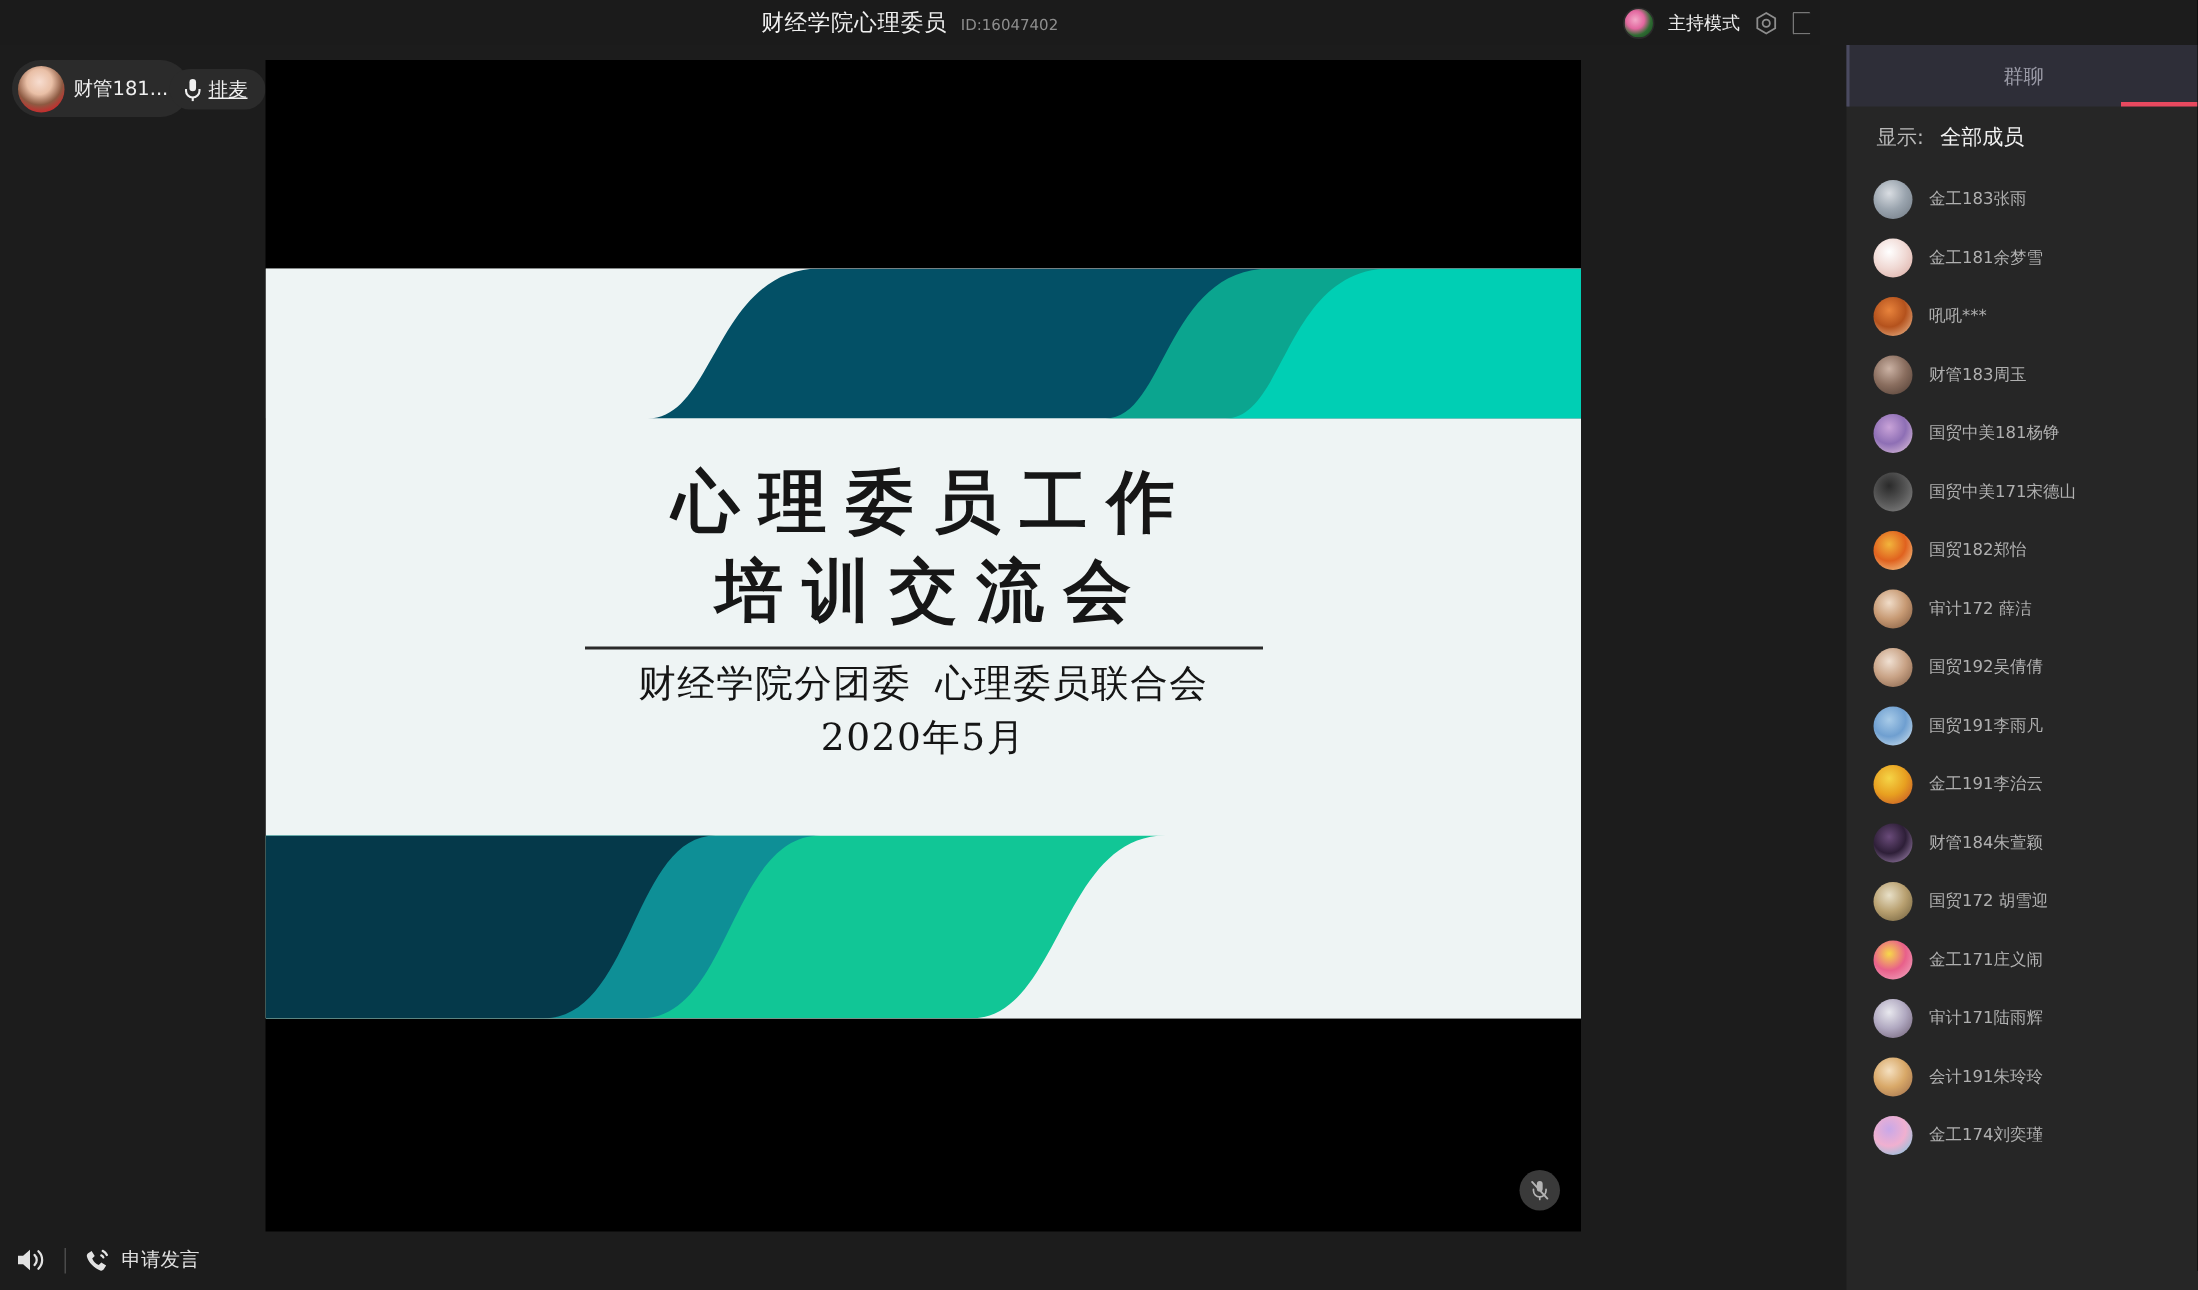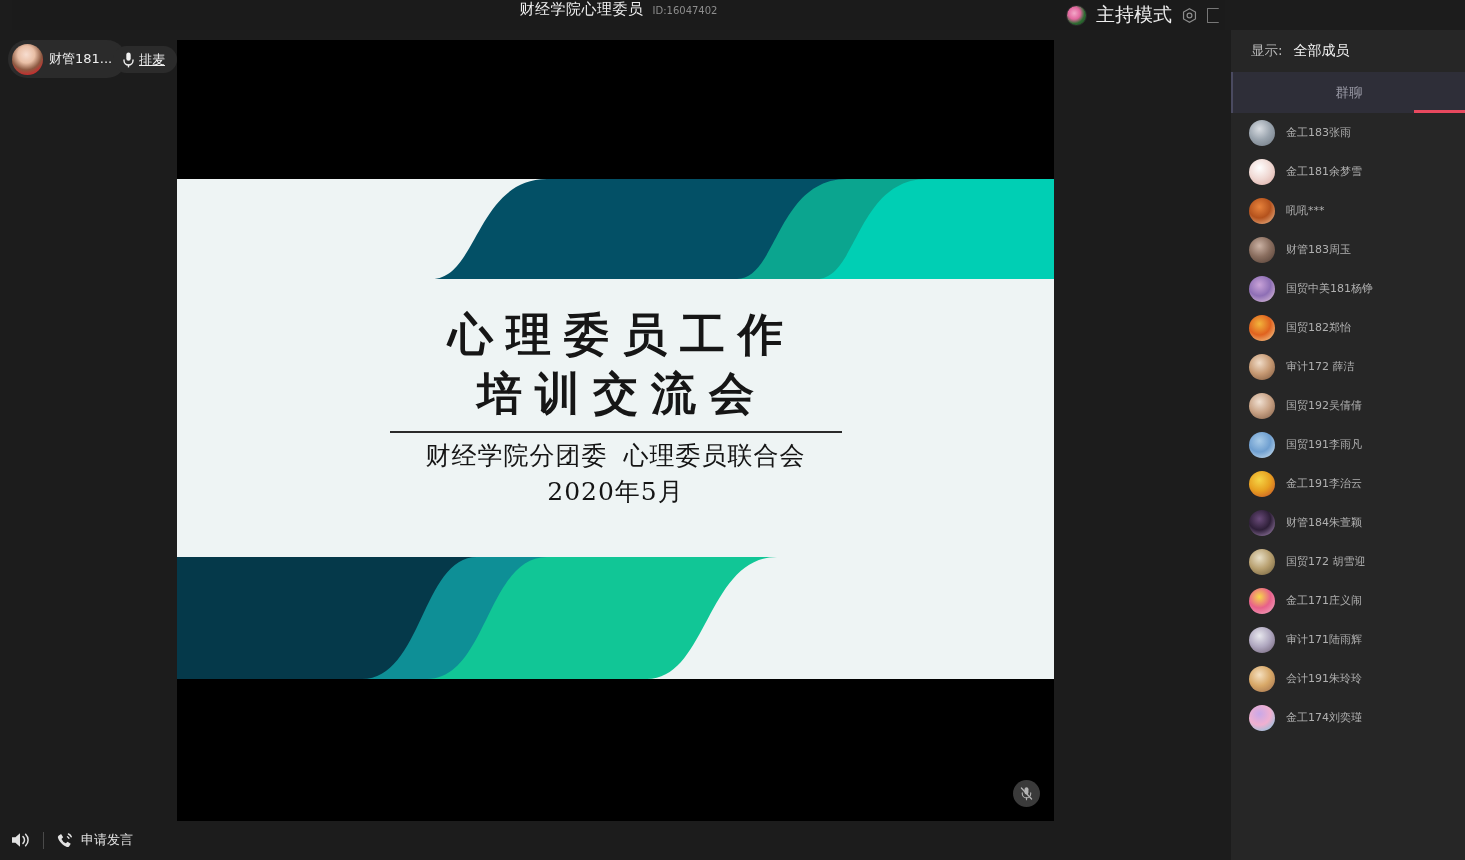--- a/index.html
+++ b/index.html
@@ -6,38 +6,38 @@
   html,body { width:1465px; height:860px; overflow:hidden; }
   body {
     background:#1c1c1c;
     font-family:"DejaVu Sans","Liberation Sans",sans-serif;
     color:#e8e8e8;
     position:relative;
   }
 
   
   #titlebar{
-    position:absolute; left:12px; top:0; width:1213px; height:30px;
+    position:absolute; left:0; top:0; width:1213px; height:30px;
     background:#1b1b1b;
-    display:flex; align-items:flex-start; justify-content:center;
+    display:flex; align-items:center; justify-content:center;
   }
   #title-center{ display:flex; align-items:baseline; gap:9px; }
   #meeting-title{ font-size:15px; color:#f0f0f0; letter-spacing:.5px; }
   #meeting-id{ font-size:10px; color:#8d8d8d; }
 
   #titlebar-right{
     position:absolute; right:6px; top:0; height:30px;
     display:flex; align-items:center; gap:9px;
   }
   #host-avatar{
     width:21px;height:21px;border-radius:50%;
     background:radial-gradient(circle at 38% 38%, #f3a8c8 0%, #e2679f 36%, #2e6b32 62%, #14401c 100%);
     border:1px solid #2b2b2b; flex:none;
   }
-  #host-mode-label{ font-size:19px; color:#ededed; }
+  #host-mode-label{ font-size:12px; color:#ededed; }
   .hexicon{ width:17px;height:17px; display:block; }
   #window-corner{
     width:12px;height:15px;border:1.6px solid #777;border-right:none;
     border-radius:1px;
   }
 
   
   #self-chip{
     position:absolute; left:8px; top:40px; height:38px;
     background:#2b2b2b; border-radius:19px;
@@ -243,32 +243,32 @@
       <rect x="7.4" y="1.8" width="5.2" height="9.4" rx="2.6" fill="#b4b4b4" stroke="none"></rect>
       <path d="M4.4 9.2v1.1a5.6 5.6 0 0 0 11.2 0V9.2"></path>
       <line x1="10" y1="15.9" x2="10" y2="18.2"></line>
       <line x1="3.2" y1="2.6" x2="16.8" y2="17.4" stroke="#b4b4b4" stroke-width="1.7"></line>
     </svg>
   </div>
 </div>
 
 <div id="right-panel">
 
-  <div id="filter-row">
-    <span id="filter-label">显示:</span>
-    <span id="filter-value">全部成员</span>
-  </div>
-
   <div id="panel-tabs">
     <div id="tab-groupchat">
       <span id="tab-groupchat-label">群聊</span>
     </div>
     <div id="tab-underline-accent"></div>
   </div>
 
+  <div id="filter-row">
+    <span id="filter-label">显示:</span>
+    <span id="filter-value">全部成员</span>
+  </div>
+
   <div id="member-list">
       <div class="member-row">
         <span class="member-avatar" style="background: radial-gradient(circle at 40% 34%, rgb(217, 221, 226) 0%, rgb(154, 164, 174) 48%, rgb(109, 118, 128) 100%);"></span>
         <span class="member-name">金工183张雨</span>
       </div>
       <div class="member-row">
         <span class="member-avatar" style="background: radial-gradient(circle at 40% 34%, rgb(255, 255, 255) 0%, rgb(240, 217, 212) 48%, rgb(217, 168, 160) 100%);"></span>
         <span class="member-name">金工181余梦雪</span>
       </div>
       <div class="member-row">
@@ -277,20 +277,24 @@
       </div>
       <div class="member-row">
         <span class="member-avatar" style="background: radial-gradient(circle at 40% 34%, rgb(203, 178, 164) 0%, rgb(138, 110, 95) 48%, rgb(77, 58, 49) 100%);"></span>
         <span class="member-name">财管183周玉</span>
       </div>
       <div class="member-row">
         <span class="member-avatar" style="background: radial-gradient(circle at 40% 34%, rgb(201, 163, 216) 0%, rgb(142, 111, 181) 48%, rgb(232, 203, 224) 100%);"></span>
         <span class="member-name">国贸中美181杨铮</span>
       </div>
       <div class="member-row">
+        <span class="member-avatar" style="background: radial-gradient(circle at 40% 34%, rgb(42, 42, 42) 0%, rgb(85, 85, 85) 48%, rgb(138, 138, 138) 100%);"></span>
+        <span class="member-name">国贸中美171宋德山</span>
+      </div>
+      <div class="member-row">
         <span class="member-avatar" style="background: radial-gradient(circle at 40% 34%, rgb(242, 180, 60) 0%, rgb(224, 98, 31) 48%, rgb(247, 219, 160) 100%);"></span>
         <span class="member-name">国贸182郑怡</span>
       </div>
       <div class="member-row">
         <span class="member-avatar" style="background: radial-gradient(circle at 40% 34%, rgb(240, 220, 200) 0%, rgb(199, 154, 116) 48%, rgb(122, 84, 58) 100%);"></span>
         <span class="member-name">审计172 薛洁</span>
       </div>
       <div class="member-row">
         <span class="member-avatar" style="background: radial-gradient(circle at 40% 34%, rgb(240, 224, 210) 0%, rgb(200, 162, 133) 48%, rgb(125, 90, 66) 100%);"></span>
         <span class="member-name">国贸192吴倩倩</span>

